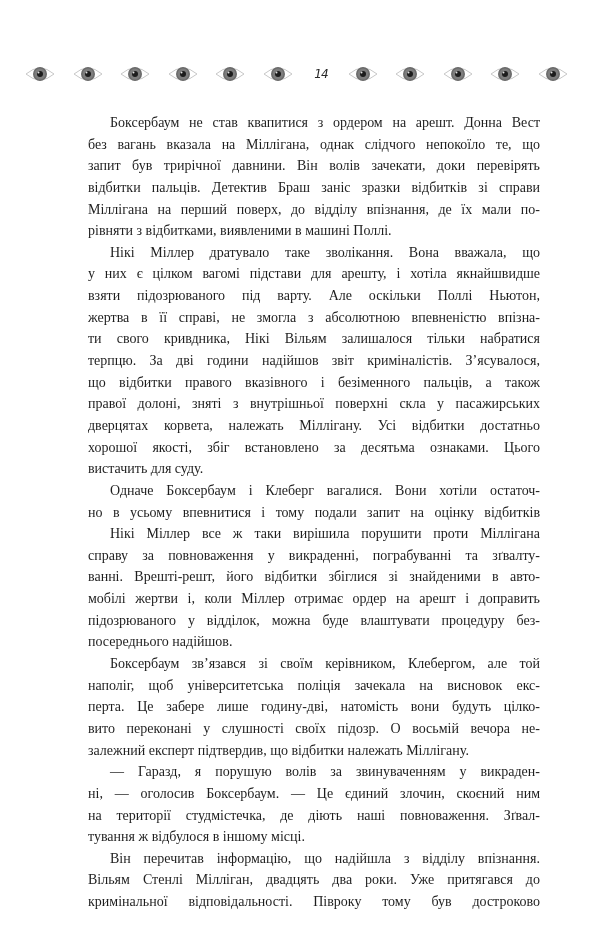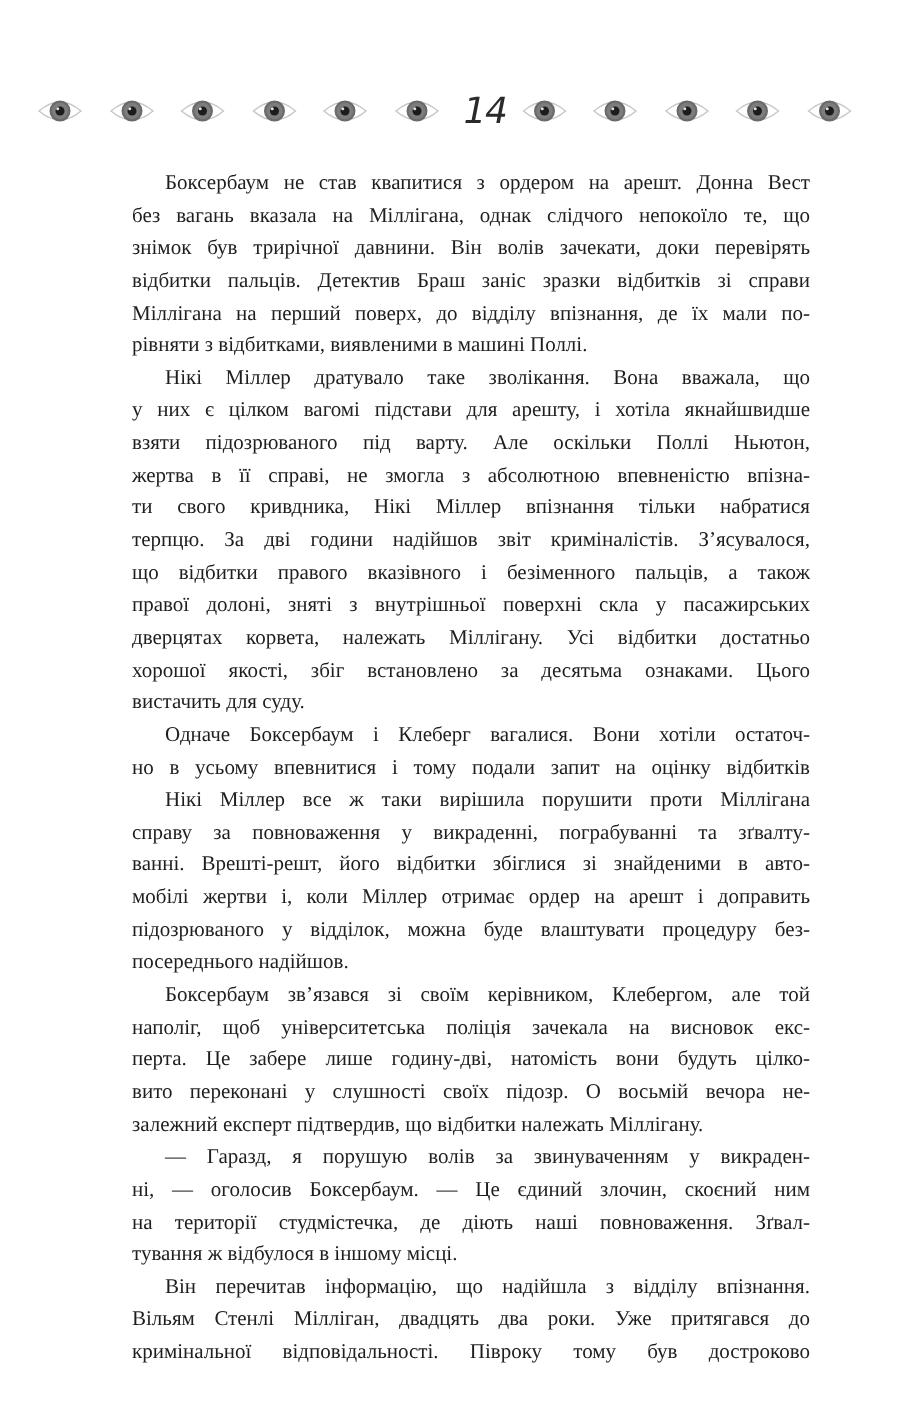--- a/index.html
+++ b/index.html
@@ -27,21 +27,21 @@
       width: 30px;
       height: 18px;
     }
     .page-number {
       position: absolute;
       top: 0px;
       left: 309px;
       width: 24px;
       text-align: center;
       font-family: "DejaVu Sans", sans-serif;
-      font-size: 24px;
+      font-size: 12px;
       font-style: italic;
       font-weight: 300;
       color: #2a2a2a;
       line-height: 28px;
       letter-spacing: -1px;
     }
     .text {
       position: absolute;
       top: 112px;
       left: 88px;
@@ -148,31 +148,31 @@
         <circle cx="15" cy="9" r="5.5" fill="#7d7d7d"></circle>
         <circle cx="15" cy="9" r="3" fill="#1c1c1c"></circle>
         <circle cx="13.5" cy="7.5" r="1" fill="#e0e0e0"></circle>
       </svg></div>
   </div>
 
 <div class="text" id="text">
     <div>
       <span class="line indent">Боксербаум не став квапитися з ордером на арешт. Донна Вест</span>
       <span class="line">без вагань вказала на Міллігана, однак слідчого непокоїло те, що</span>
-      <span class="line">знімок був трирічної давнини. Він волів зачекати, доки перевірять</span>
+      <span class="line">запит був трирічної давнини. Він волів зачекати, доки перевірять</span>
       <span class="line">відбитки пальців. Детектив Браш заніс зразки відбитків зі справи</span>
       <span class="line">Міллігана на перший поверх, до відділу впізнання, де їх мали по-</span>
       <span class="line last">рівняти з відбитками, виявленими в машині Поллі.</span>
     </div>
     <div>
       <span class="line indent">Нікі Міллер дратувало таке зволікання. Вона вважала, що</span>
       <span class="line">у них є цілком вагомі підстави для арешту, і хотіла якнайшвидше</span>
       <span class="line">взяти підозрюваного під варту. Але оскільки Поллі Ньютон,</span>
       <span class="line">жертва в її справі, не змогла з абсолютною впевненістю впізна-</span>
-      <span class="line">ти свого кривдника, Нікі Міллер впізнання тільки набратися</span>
+      <span class="line">ти свого кривдника, Нікі Вільям залишалося тільки набратися</span>
       <span class="line">терпцю. За дві години надійшов звіт криміналістів. З’ясувалося,</span>
       <span class="line">що відбитки правого вказівного і безіменного пальців, а також</span>
       <span class="line">правої долоні, зняті з внутрішньої поверхні скла у пасажирських</span>
       <span class="line">дверцятах корвета, належать Міллігану. Усі відбитки достатньо</span>
       <span class="line">хорошої якості, збіг встановлено за десятьма ознаками. Цього</span>
       <span class="line last">вистачить для суду.</span>
     </div>
     <div>
       <span class="line indent">Одначе Боксербаум і Клеберг вагалися. Вони хотіли остаточ-</span>
       <span class="line">но в усьому впевнитися і тому подали запит на оцінку відбитків</span>

